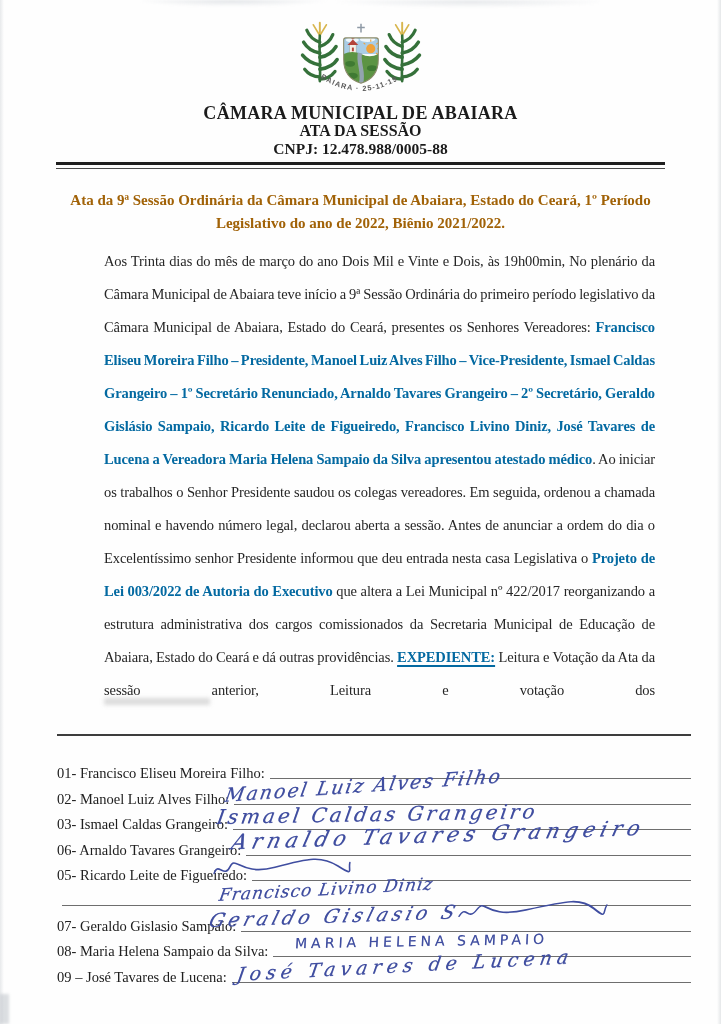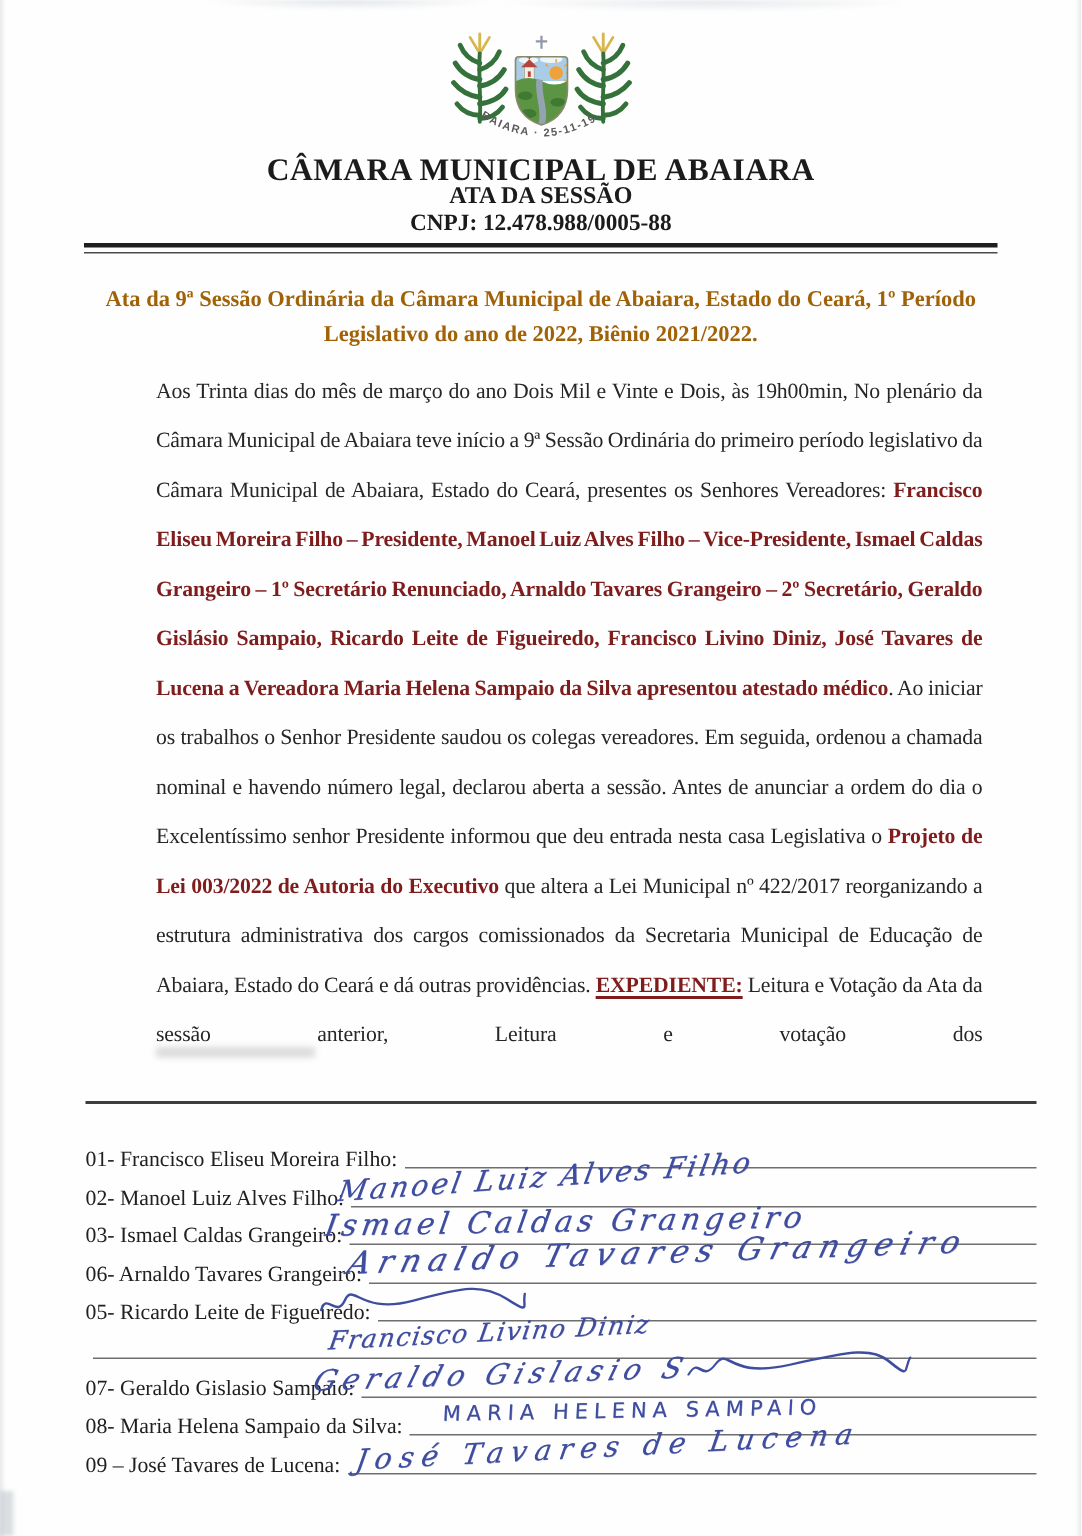--- a/index.html
+++ b/index.html
@@ -16,33 +16,33 @@
       radial-gradient(ellipse 200px 9px at 72% 10%, rgba(150,160,172,.22), transparent 70%);
     filter:blur(1px);}
   .art-left{left:0;top:0;bottom:0;width:4px;background:linear-gradient(to right, rgba(130,140,150,.18), transparent);}
   .art-right{right:0;top:0;bottom:0;width:4px;background:linear-gradient(to left, rgba(130,140,150,.20), transparent);}
   .art-bl{left:0;top:994px;width:9px;height:30px;background:rgba(140,150,160,.30);filter:blur(1.5px);}
   .art-ghost{left:104px;top:698px;width:106px;height:7px;background:rgba(120,120,120,.26);filter:blur(2px);}
 
   
   header{text-align:center;padding-top:16px;}
   .crest{display:block;margin:0 auto;}
-  .org{font-size:21px;font-weight:700;color:#1b1b1b;letter-spacing:.3px;line-height:18px;margin-top:1px;}
+  .org{font-size:18px;font-weight:700;color:#1b1b1b;letter-spacing:.3px;line-height:18px;margin-top:1px;}
   .doc{font-size:16px;font-weight:700;color:#1b1b1b;line-height:18px;}
   .cnpj{font-size:15.5px;font-weight:700;color:#1b1b1b;line-height:18px;}
   .rule-double{margin:4px 56px 0 56px;height:3px;border-top:3px solid #1f1f1f;border-bottom:1.5px solid #4a4a4a;}
 
   
   .title{margin:20px 62px 0 62px;text-align:center;font-size:15px;font-weight:700;line-height:23px;color:#a16207;}
   .body-text{
     margin:10px 66px 0 104px;text-align:justify;text-align-last:justify;
     font-size:14.5px;line-height:33px;color:#262626;
     word-spacing:-1px;letter-spacing:-.1px;
   }
-  .b{font-weight:700;color:#7f1d1d;}
+  .b{font-weight:700;color:#0369a1;}
   .u{text-decoration:underline;text-decoration-thickness:1.5px;text-underline-offset:3px;margin-top:36px;}
 
   .rule-single{margin:27px 30px 0 57px;border-top:2.2px solid #3d3d3d;}
 
   
   .sig-list{margin:24px 30px 0 57px;padding:0;list-style:none;}
   .sig-row{display:flex;align-items:flex-end;height:25.4px;position:relative;font-size:14.5px;color:#202020;}
   .sig-label{white-space:pre;padding-bottom:3px;}
   .sig-line{flex:1;margin-left:5px;margin-bottom:6px;border-bottom:1.4px solid #6e6e6e;}
   .sig-ink{

